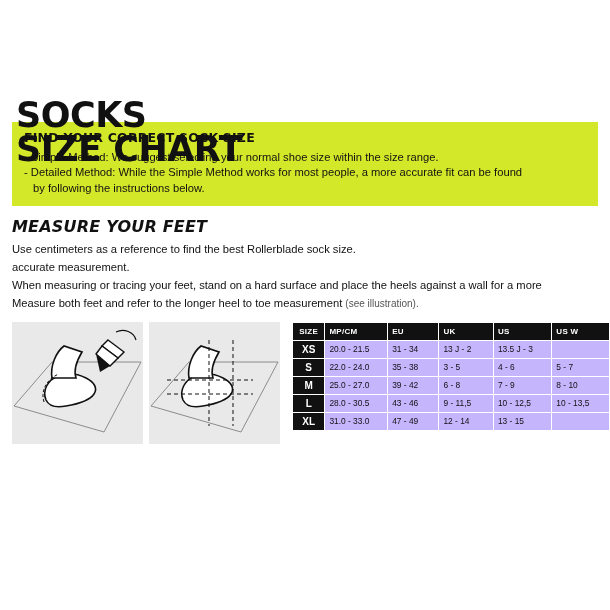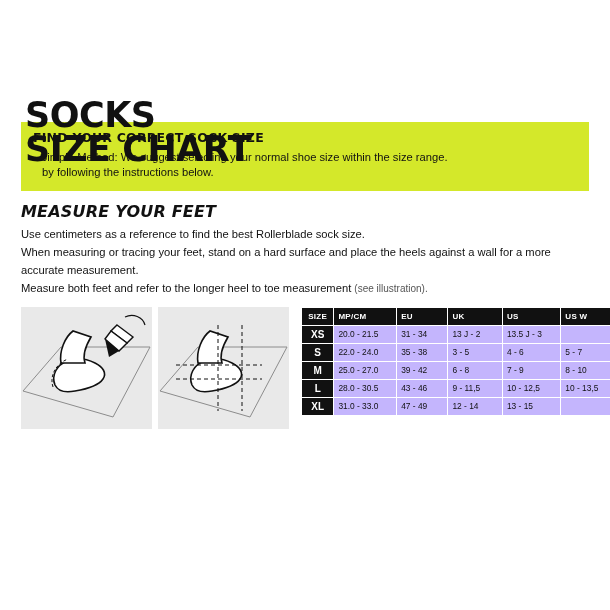--- a/index.html
+++ b/index.html
@@ -13,21 +13,21 @@
     font-family: "Liberation Sans", sans-serif;
     color: #1a1a1a;
     overflow: hidden;
   }
   .page {
     position: relative;
     width: 610px;
     height: 610px;
     background: #ffffff;
     box-sizing: border-box;
-    padding: 0 21px;
+    padding: 0 12px;
   }
 
   
   .header {
     position: relative;
     padding-top: 98px;
     height: 112px;
     box-sizing: border-box;
   }
   .title {
@@ -191,30 +191,31 @@
     <h1 class="title">
       <span>SOCKS</span>
       <span class="line2">SIZE CHART</span>
     </h1>
 
   </div>
 
   <div class="band">
     <div class="band-title">FIND YOUR CORRECT SOCK SIZE</div>
     <div class="band-item">- Simple Method: We suggest selecting your normal shoe size within the size range.</div>
+    <div class="band-item">- Detailed Method: While the Simple Method works for most people, a more accurate fit can be found</div>
     <div class="band-item">
       <span class="ind">by following the instructions below.</span>
     </div>
   </div>
 
   <div class="measure">
     <div class="measure-title">MEASURE YOUR FEET</div>
     <p class="measure-p">Use centimeters as a reference to find the best Rollerblade sock size.</p>
+    <p class="measure-p">accurate measurement.</p>
     <p class="measure-p">When measuring or tracing your feet, stand on a hard surface and place the heels against a wall for a more</p>
-    <p class="measure-p">accurate measurement.</p>
     <p class="measure-p">
       <span>Measure both feet and refer to the longer heel to toe measurement</span>
       <span class="small">(see illustration).</span>
     </p>
   </div>
 
   <div class="lower">
 
     <div class="illus">
 

